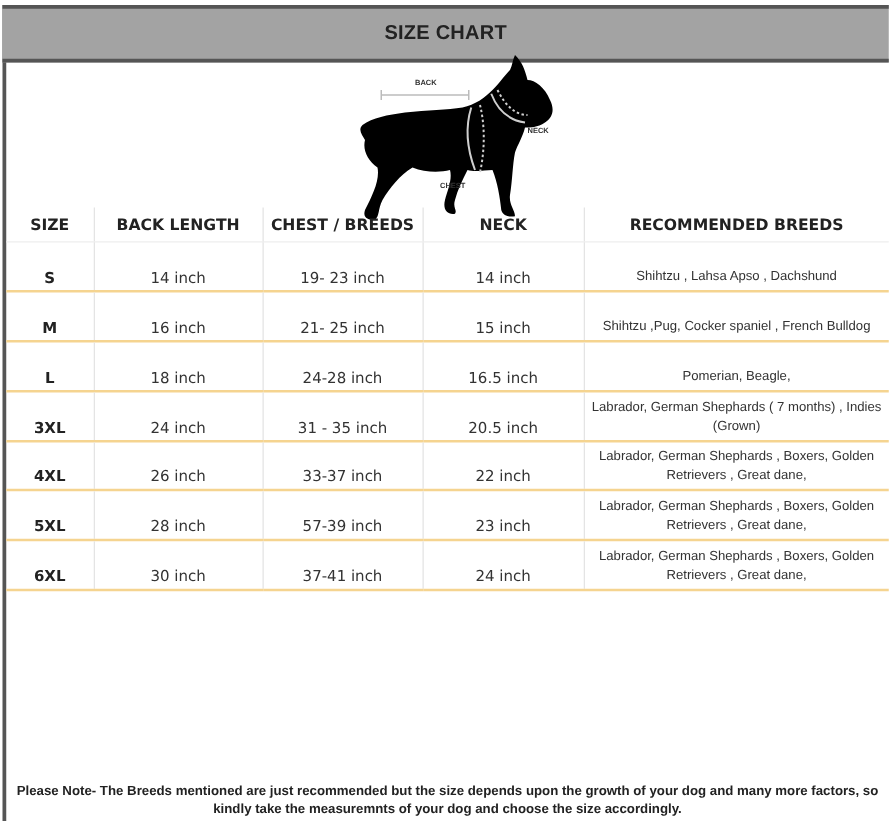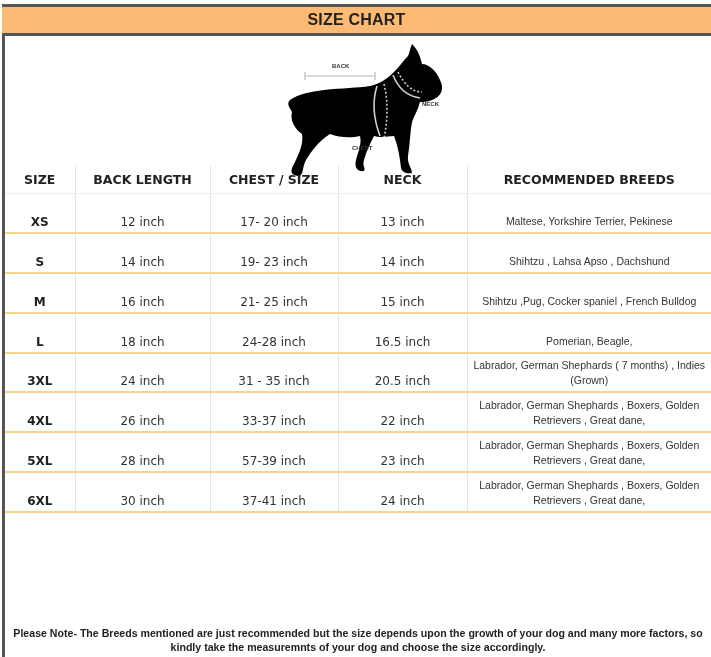--- a/index.html
+++ b/index.html
@@ -1,19 +1,19 @@
 <!DOCTYPE html>
 <html><head>
 <meta charset="utf-8">
 <style>
   html, body { margin: 0; padding: 0; background: #ffffff; }
   body { width: 711px; height: 657px; overflow: hidden; position: relative; font-family: "Liberation Sans", sans-serif; color: #222; }
   .frame { position: absolute; left: 0; top: 0; width: 711px; height: 657px; }
   .left-border { position: absolute; left: 2px; top: 4px; width: 3px; height: 653px; background: #555; }
-  .title-bar { position: absolute; left: 2px; top: 4px; width: 709px; height: 32px; border-top: 3px solid #555; border-bottom: 3px solid #555; box-sizing: border-box; display: flex; align-items: center; justify-content: center; background: #fdba74; }
+  .title-bar { position: absolute; left: 2px; top: 4px; width: 709px; height: 46px; border-top: 3px solid #555; border-bottom: 3px solid #555; box-sizing: border-box; display: flex; align-items: center; justify-content: center; background: #a3a3a3; }
   .title-bar span { font-family: "Liberation Sans", sans-serif; font-weight: bold; font-size: 16px; letter-spacing: 0.2px; color: #222; }
   .illustration { position: absolute; left: 5px; top: 36px; width: 706px; height: 146px; }
   .illustration svg { position: absolute; left: 255px; top: 4px; }
   table.size-table { position: absolute; left: 5px; top: 166px; width: 706px; border-collapse: collapse; table-layout: fixed; }
   table.size-table th { height: 27px; font-family: "DejaVu Sans", sans-serif; font-weight: bold; font-size: 12.5px; color: #222; border-right: 1px solid #e4e4e4; border-bottom: 1px solid #eee; text-align: center; padding: 0; }
   table.size-table td { height: 39.8px; font-family: "DejaVu Sans", sans-serif; font-size: 12px; color: #333; border-right: 1px solid #e4e4e4; border-bottom: 2px solid #f5d490; text-align: center; vertical-align: bottom; padding: 0 0 3px 0; box-sizing: border-box; }
   table.size-table td.size { font-weight: bold; font-size: 12px; color: #222; }
   table.size-table td.breeds { font-family: "Liberation Sans", sans-serif; font-size: 10.5px; color: #333; line-height: 15px; }
   table.size-table th:last-child, table.size-table td:last-child { border-right: none; }
   .note { position: absolute; left: 5px; top: 626px; width: 706px; text-align: center; font-family: "Liberation Sans", sans-serif; font-weight: bold; font-size: 10.6px; line-height: 14px; color: #222; }
@@ -53,33 +53,26 @@
       <col style="width:70px">
         <col style="width:135px">
         <col style="width:128px">
         <col style="width:129px">
         <col style="width:244px">
     </colgroup>
     <thead>
       <tr>
         <th>SIZE</th>
         <th>BACK LENGTH</th>
-        <th>CHEST / SIZE</th>
+        <th>CHEST / BREEDS</th>
         <th>NECK</th>
         <th>RECOMMENDED BREEDS</th>
       </tr>
     </thead>
     <tbody>
-      <tr>
-        <td class="size">XS</td>
-        <td>12 inch</td>
-        <td>17- 20 inch</td>
-        <td>13 inch</td>
-        <td class="breeds">Maltese, Yorkshire Terrier, Pekinese</td>
-      </tr>
       <tr>
         <td class="size">S</td>
         <td>14 inch</td>
         <td>19- 23 inch</td>
         <td>14 inch</td>
         <td class="breeds">Shihtzu , Lahsa Apso , Dachshund</td>
       </tr>
       <tr>
         <td class="size">M</td>
         <td>16 inch</td>

